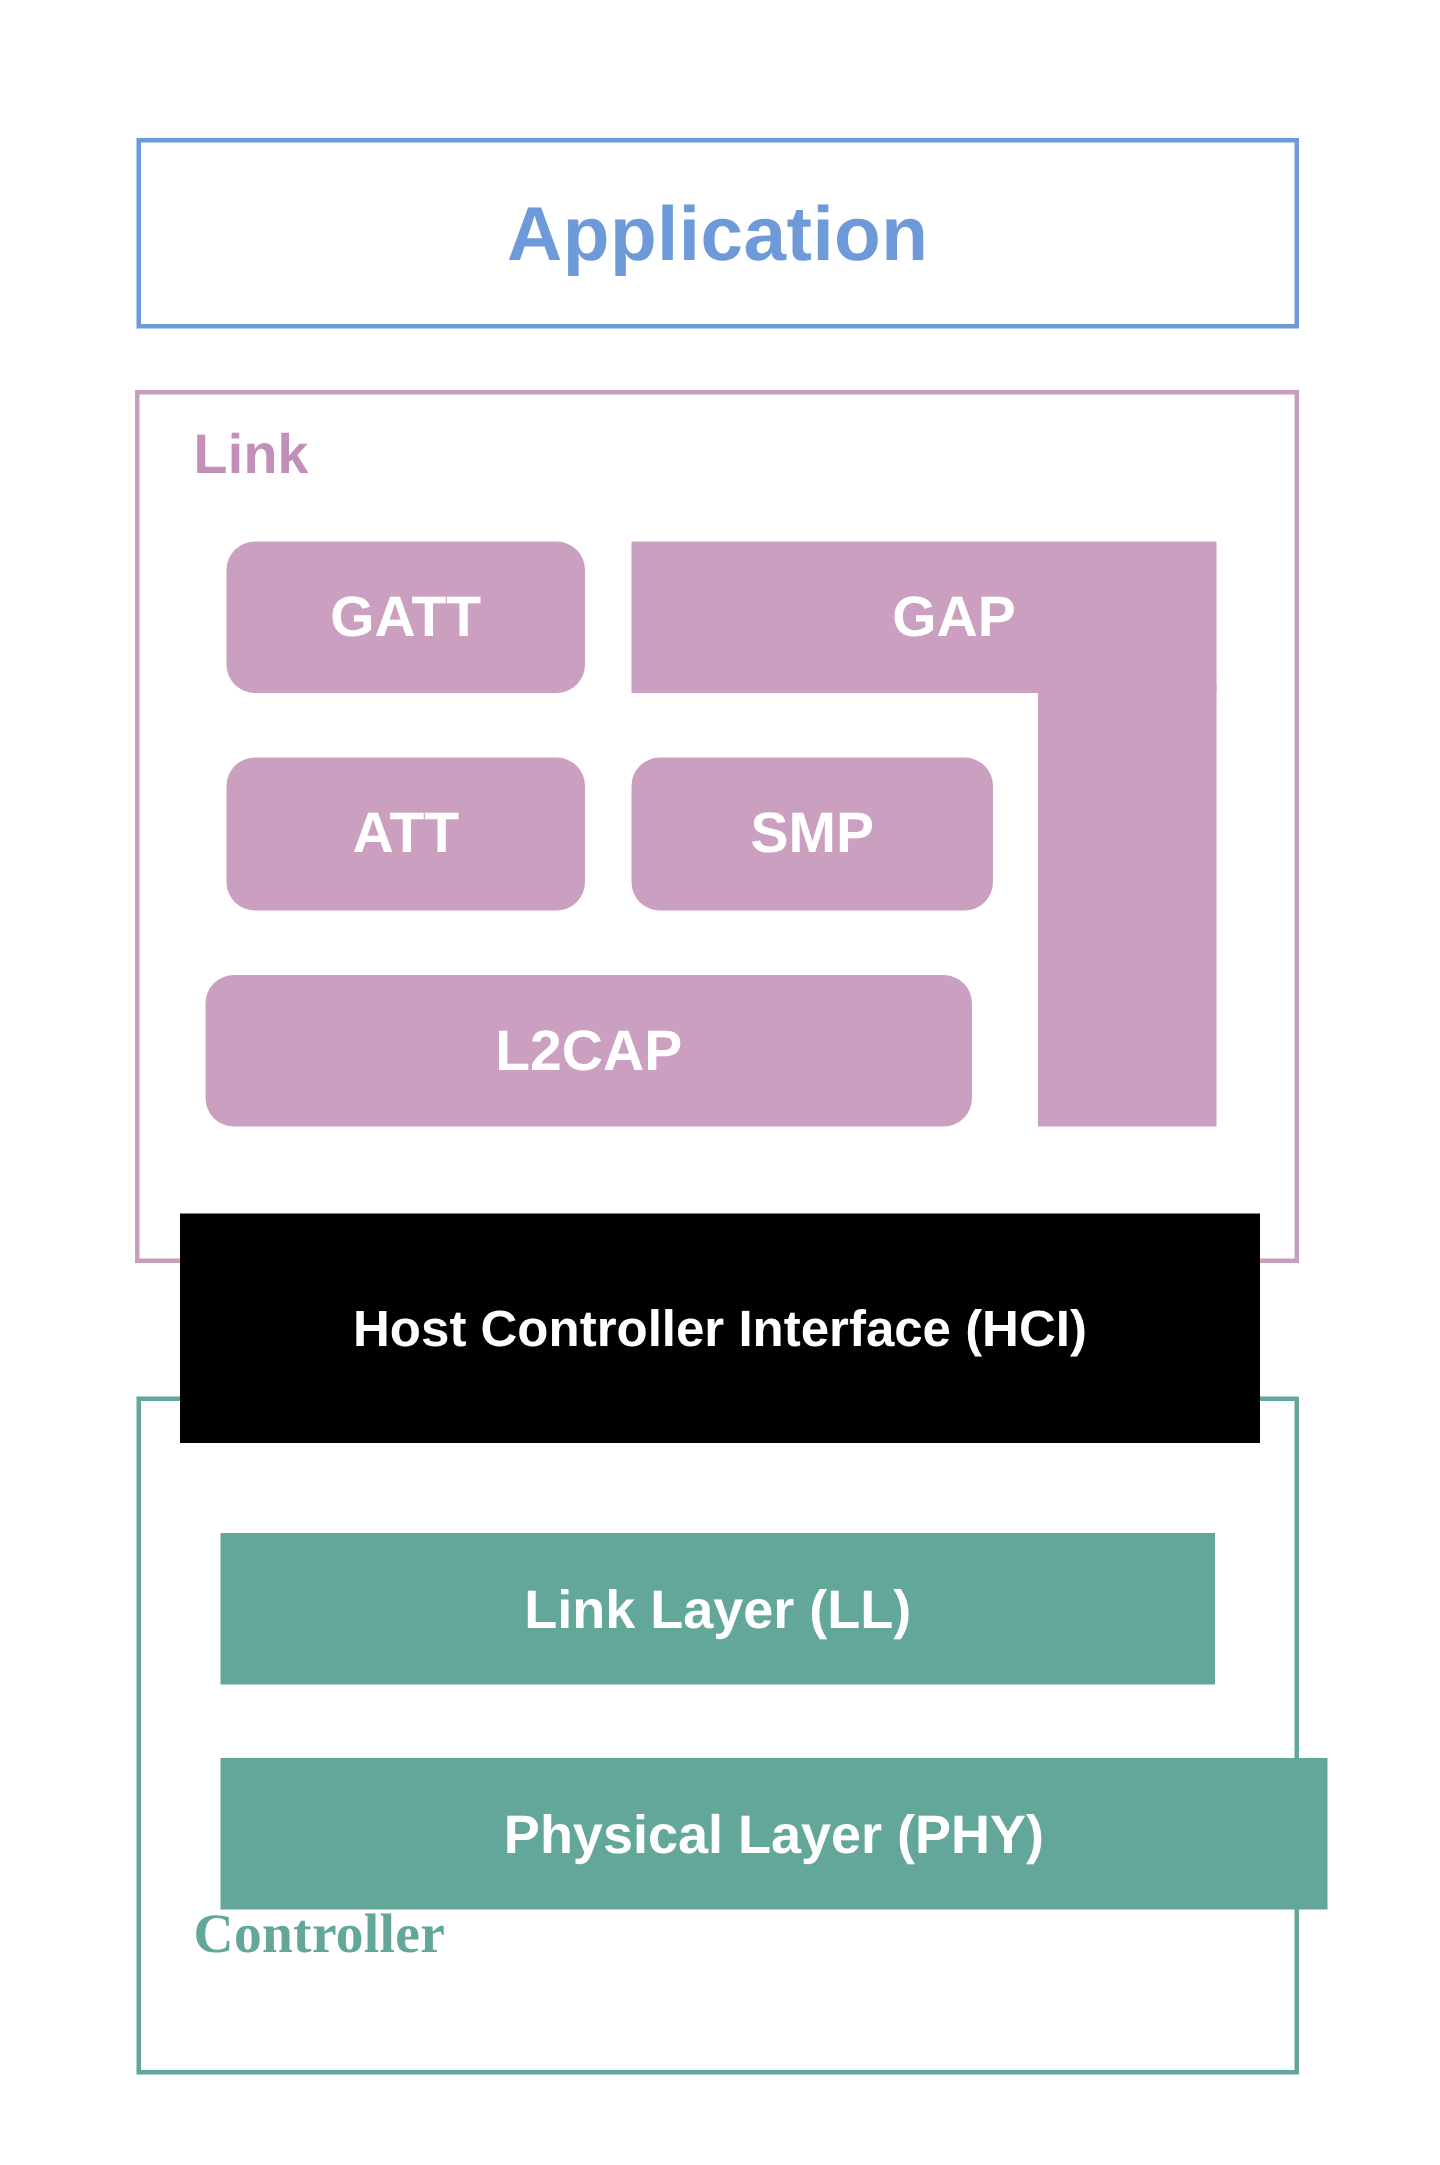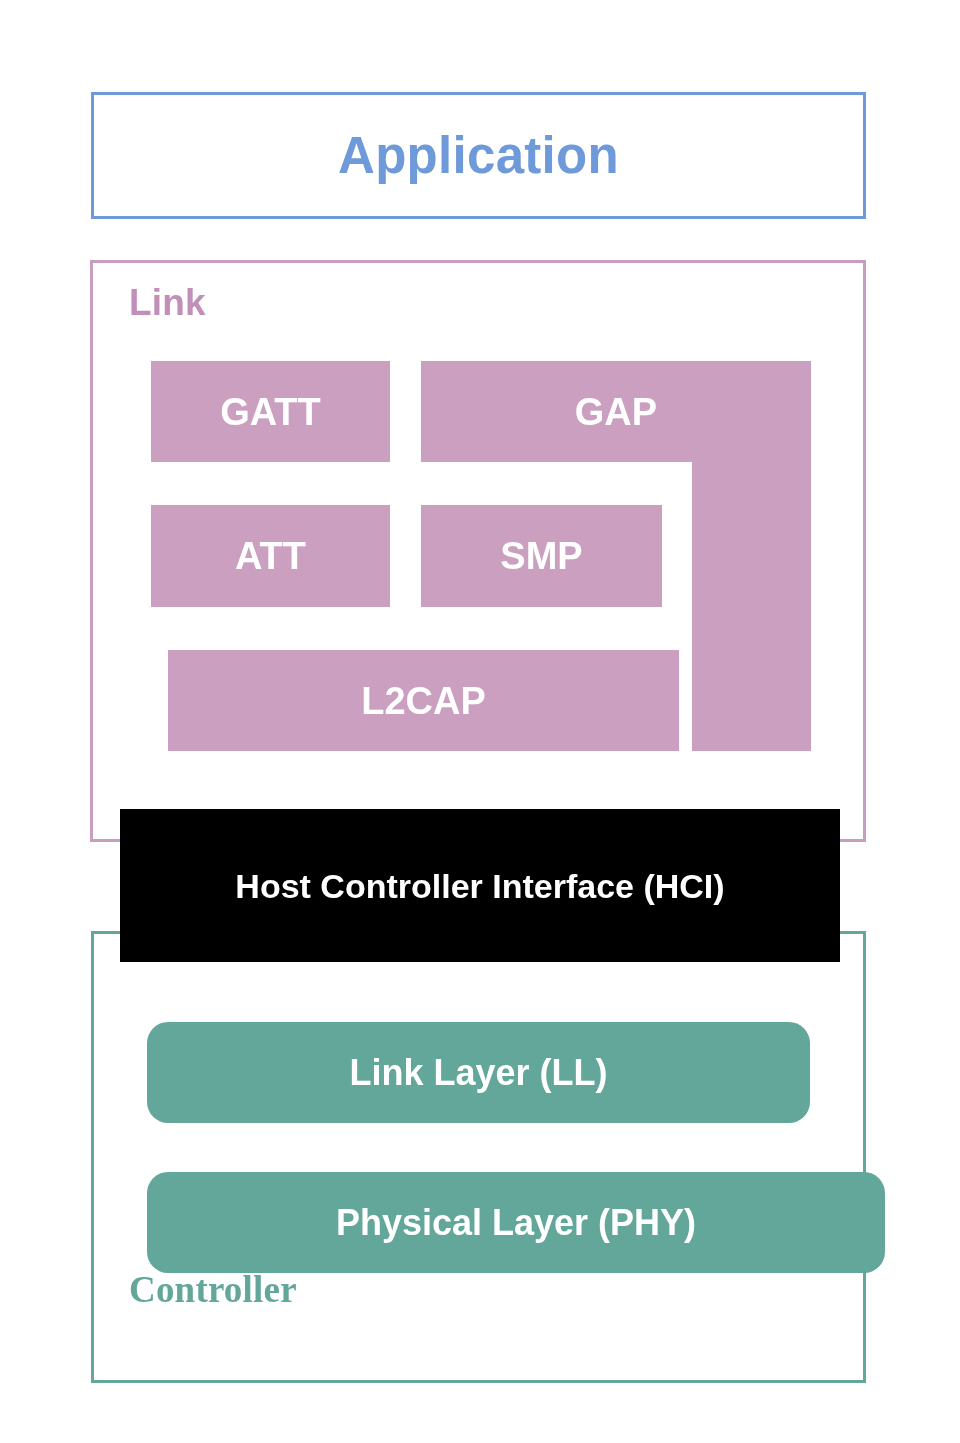--- a/index.html
+++ b/index.html
@@ -70,28 +70,28 @@
   
   .block {
     display: flex;
     align-items: center;
     justify-content: center;
     color: #ffffff;
     font-weight: bold;
     line-height: 1;
     text-align: center;
   }
-  .block-host { background: #cb9fc0; font-size: 38px; }
-  .block-ctrl { background: #62a79a; font-size: 36px; border-radius: 21px; }
+  .block-host { background: #cb9fc0; font-size: 38px; border-radius: 19px; }
+  .block-ctrl { background: #62a79a; font-size: 36px; }
   .block-hci  { background: #000000; font-size: 34px; }
 
   .blk-gatt  { left: 151px; top: 361px;  width: 239px; height: 101px; }
   .blk-att   { left: 151px; top: 505px;  width: 239px; height: 102px; }
   .blk-smp   { left: 421px; top: 505px;  width: 241px; height: 102px; }
-  .blk-l2cap { left: 168px; top: 650px;  width: 511px; height: 101px; }
+  .blk-l2cap { left: 137px; top: 650px;  width: 511px; height: 101px; }
 
   
   .blk-gap {
     left: 421px; top: 361px; width: 390px; height: 390px;
     background: transparent;
     display: block;
   }
   .blk-gap .gap-bar {
     position: absolute;
     left: 0; top: 0; width: 390px; height: 101px;
@@ -99,21 +99,21 @@
   }
   .blk-gap .gap-col {
     position: absolute;
     left: 271px; top: 95px; width: 119px; height: 295px;
     background: #cb9fc0;
   }
   .blk-gap .gap-text {
     position: absolute;
     left: 0; top: 0; width: 390px; height: 101px;
     display: flex; align-items: center; justify-content: center;
-    color: #ffffff; font-weight: bold; font-size: 38px; line-height: 1;
+    color: #ffffff; font-weight: bold; font-size: 38px; line-height: 1; padding-left: 20px;
   }
 
   .blk-hci  { left: 120px; top: 809px;  width: 720px; height: 153px; }
   .blk-ll   { left: 147px; top: 1022px; width: 663px; height: 101px; }
   .blk-phy  { left: 147px; top: 1172px; width: 738px; height: 101px; text-align: center; }
 </style>
 </head>
 <body>
 
 <div id="stage">

